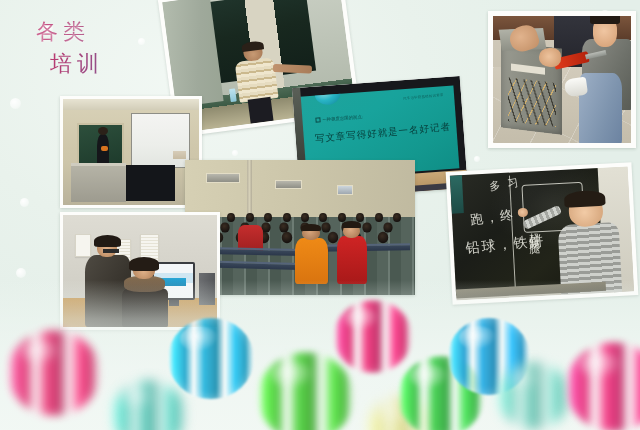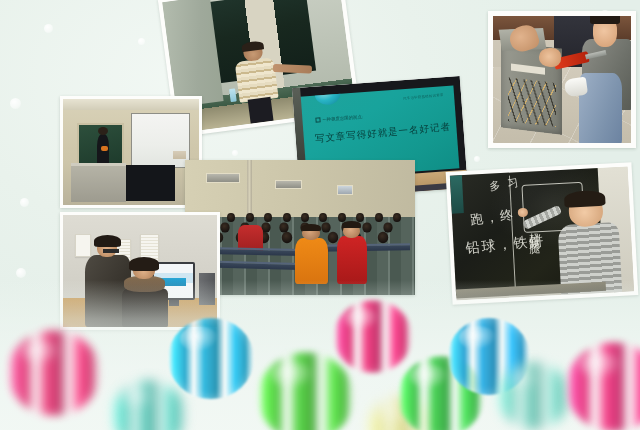--- a/index.html
+++ b/index.html
@@ -717,14 +717,18 @@
       <div class="lantern" style="left: 498px; top: 362px; width: 72px; height: 67.68px; filter: blur(6px); opacity: 0.72;">
         <div class="core" style="background: linear-gradient(90deg, rgba(255, 255, 255, 0.1) 0%, rgb(91, 251, 223) 7%, rgb(67, 185, 164) 20%, rgba(255, 255, 255, 0.72) 30%, rgb(73, 201, 178) 42%, rgb(58, 161, 142) 56%, rgba(255, 255, 255, 0.66) 66%, rgb(80, 221, 196) 78%, rgb(63, 173, 153) 90%, rgba(255, 255, 255, 0.18) 100%); box-shadow: rgba(255, 255, 255, 0.45) 0px 0px 10px inset;"></div>
         <div class="lgloss"></div>
       </div>
       <div class="lantern" style="left: 566px; top: 342px; width: 96px; height: 90.24px; filter: blur(3.5px); opacity: 0.95;">
         <div class="core" style="background: linear-gradient(90deg, rgba(255, 255, 255, 0.1) 0%, rgb(255, 73, 168) 7%, rgb(227, 53, 123) 20%, rgba(255, 255, 255, 0.72) 30%, rgb(247, 58, 134) 42%, rgb(198, 46, 107) 56%, rgba(255, 255, 255, 0.66) 66%, rgb(255, 64, 147) 78%, rgb(212, 50, 115) 90%, rgba(255, 255, 255, 0.18) 100%); box-shadow: rgba(255, 255, 255, 0.45) 0px 0px 10px inset;"></div>
         <div class="lgloss"></div>
       </div>
     </div>
 
+  <div id="title">
+    <span class="l1">各类</span>
+    <span class="l2">培训</span>
+  </div>
 
 </div>
 
 </body></html>

